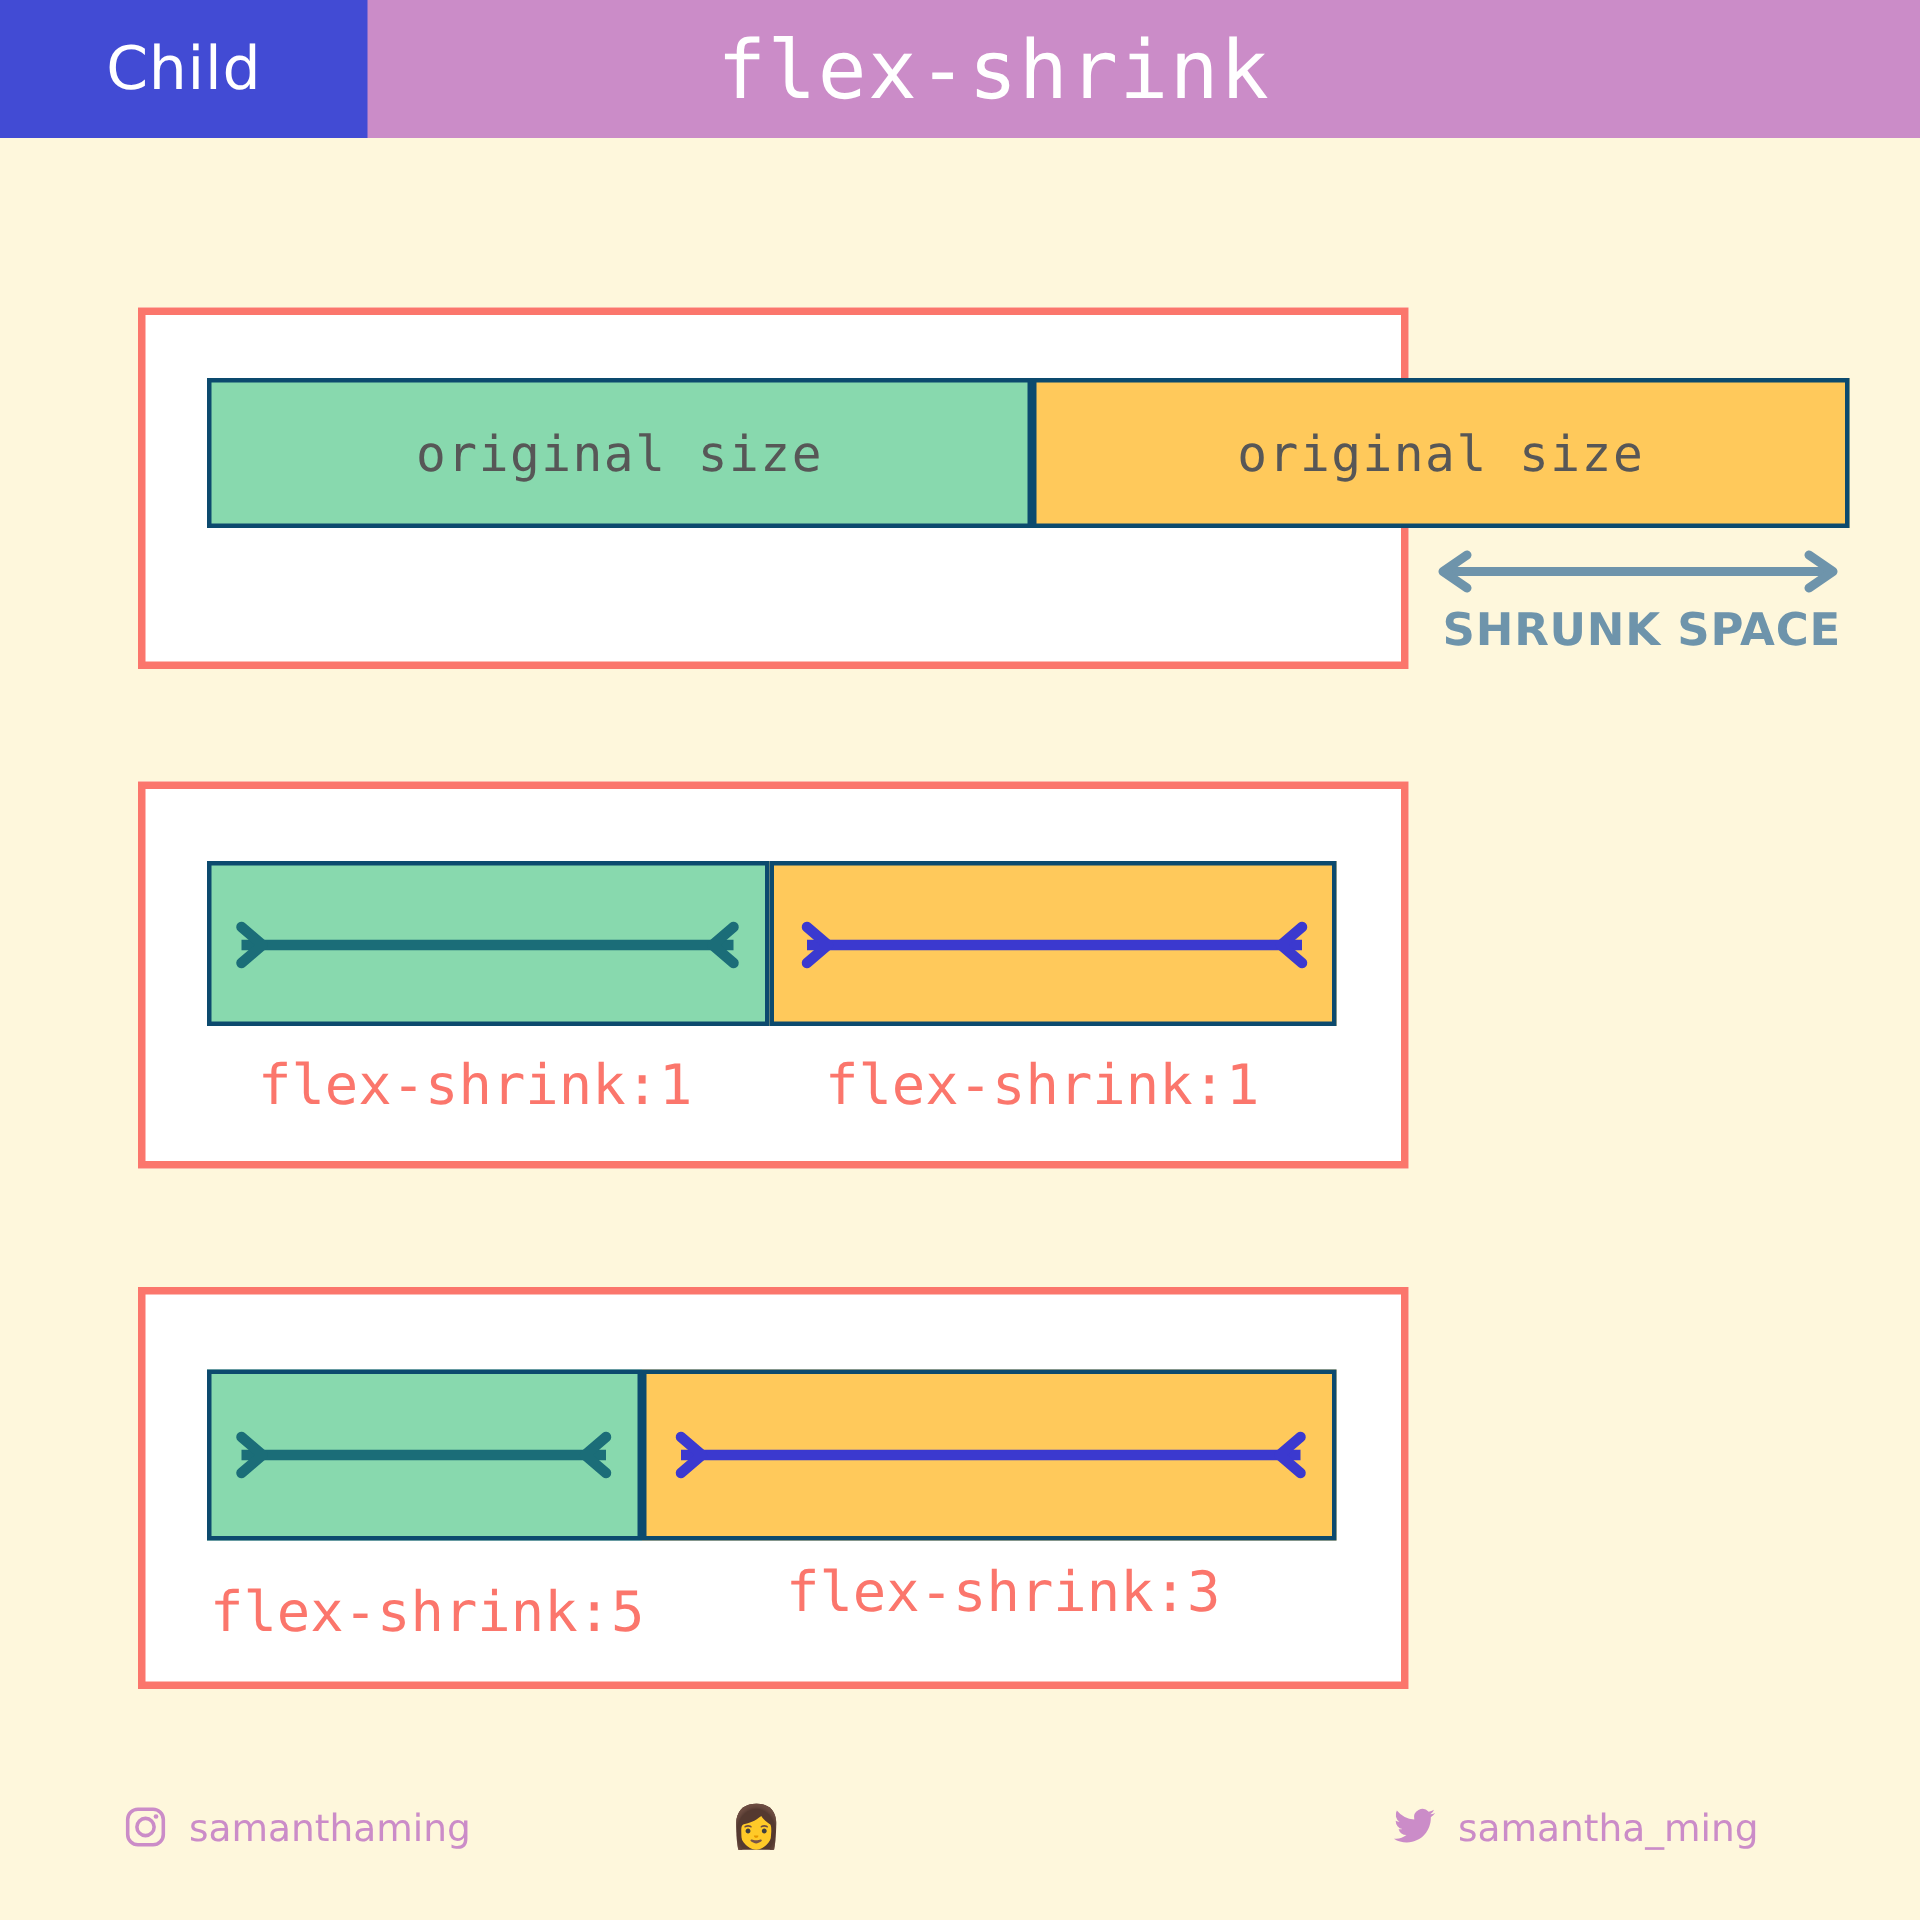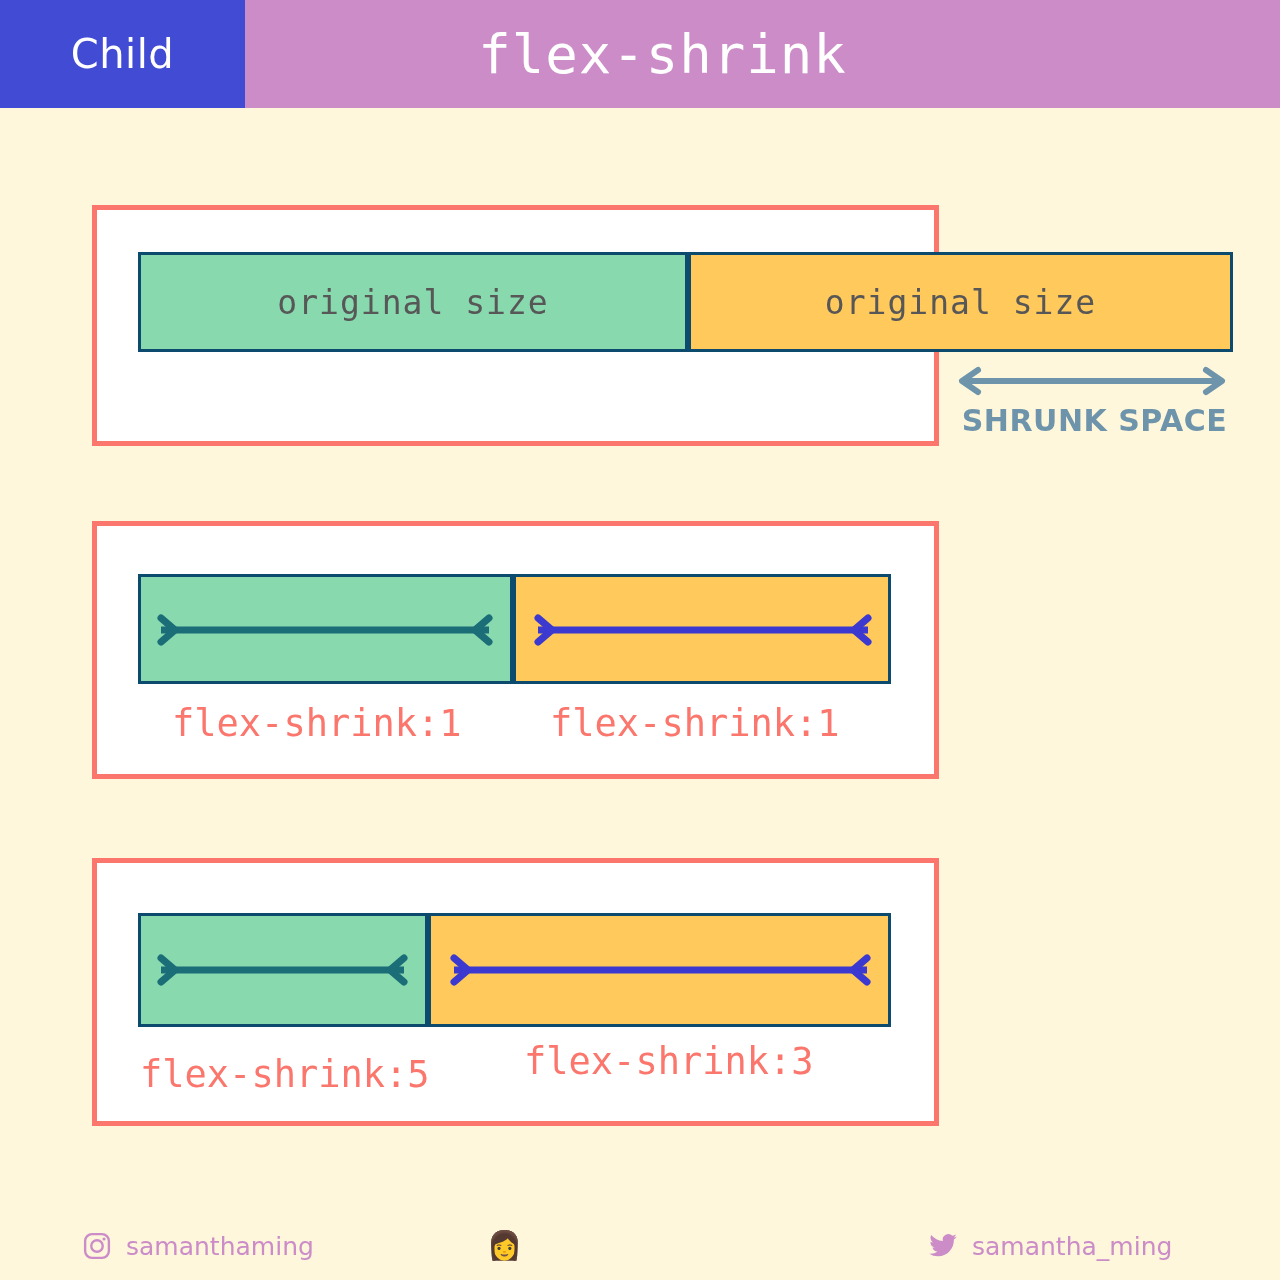--- a/index.html
+++ b/index.html
@@ -14,21 +14,21 @@
     background: #FEF7DC;
     font-family: "DejaVu Sans", sans-serif;
     position: relative;
   }
 
   
   .header {
     position: absolute;
     top: 0; left: 0;
     width: 1280px;
-    height: 108px;
+    height: 92px;
     background: #CB8CC8;
     display: flex;
     align-items: stretch;
   }
   .header-badge {
     width: 245px;
     background: #424BD4;
     color: #FFFFFF;
     display: flex;
     align-items: center;
@@ -126,21 +126,21 @@
     white-space: nowrap;
   }
   #cap-r2-green  { left: 172px; top: 702px; }
   #cap-r2-yellow { left: 550px; top: 702px; }
   #cap-r3-green  { left: 140px; top: 1053px; }
   #cap-r3-yellow { left: 524px; top: 1040px; }
 
   
   .footer {
     position: absolute;
-    left: 0; top: 1218px;
+    left: 0; top: 1190px;
     width: 1176px;
     height: 56px;
     display: flex;
     align-items: center;
   }
   .footer-item {
     display: flex;
     align-items: center;
     gap: 14px;
     color: #CB8CC8;

